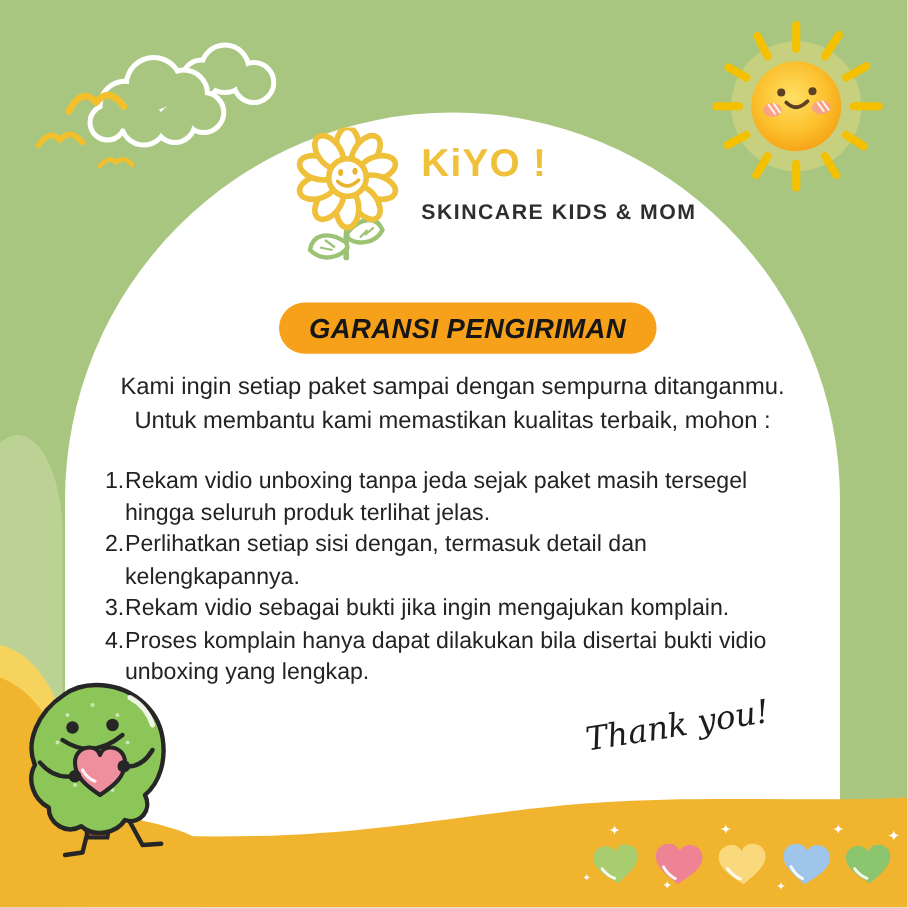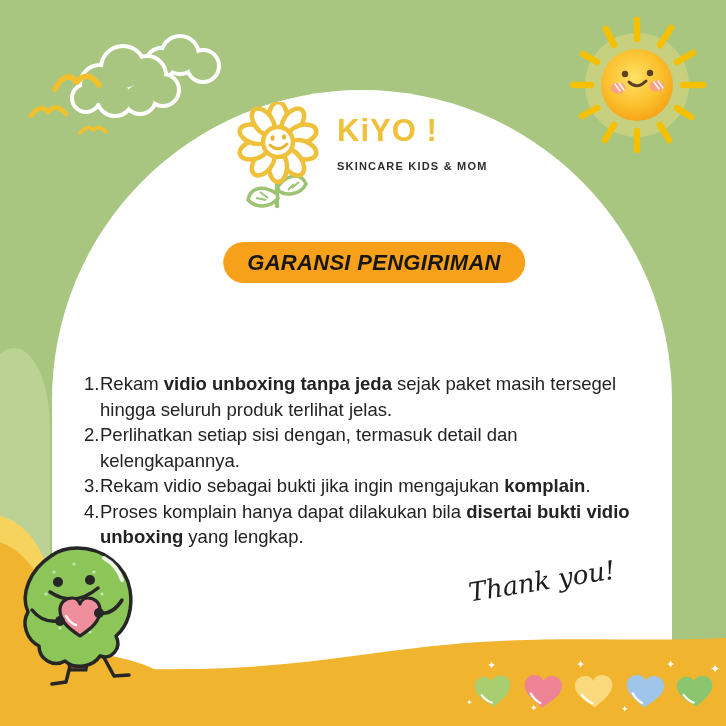--- a/index.html
+++ b/index.html
@@ -12,36 +12,36 @@
   
   .light-hill{left:-22px;top:348px;width:72px;height:320px;background:#BCD295;
     border-radius:60% 60% 0 0/30%;}
   
   .dome{left:52px;right:54px;top:90px;bottom:0;background:#FFFFFF;
     border-radius:310px 310px 0 0;}
   
   .brand{left:337px;top:112px;}
   .brand-l1{font-size:31px;font-weight:800;letter-spacing:1px;color:#EFC13B;line-height:38px;}
   .brand-l2{font-size:31px;font-weight:800;letter-spacing:1px;color:#A5CC7D;line-height:38px;margin-top:2px;}
-  .brand-tag{margin-top:10px;font-size:11px;font-weight:bold;letter-spacing:1.2px;color:#2E2E2E;}
+  .brand-tag{margin-top:10px;font-size:17px;font-weight:bold;letter-spacing:1.2px;color:#2E2E2E;}
   
   .badge{left:50%;top:242px;transform:translateX(calc(-50% + 11px));
     background:#F7A11A;color:#161616;border-radius:21px;
     padding:0 24px;height:41px;line-height:41px;
     font-size:22px;font-weight:800;font-style:italic;letter-spacing:.3px;white-space:nowrap;text-align:right;}
   
   .intro{left:52px;right:54px;top:296px;text-align:center;color:#232323;
     font-size:19px;line-height:27px;}
   
   .steps{left:84px;top:371px;width:561px;margin:0;padding:0;list-style:none;
     color:#232323;font-size:18.5px;line-height:25.5px;}
   .steps li{display:flex;}
   .steps .num{flex:none;width:16px;}
   .steps .txt{width:545px;}
-  .steps b{font-weight:700;}
+  .steps b{font-weight:400;}
   
   .thanks{left:468px;top:566px;transform:rotate(-9deg);
     font-family:"DejaVu Serif",serif;font-style:italic;font-size:26px;color:#1C1C1C;}
   
   .handle{left:42px;top:677px;color:#FFFFFF;font-weight:bold;font-size:17px;letter-spacing:1.2px;}
   
   .hearts{left:472px;top:672px;display:flex;gap:7px;align-items:center;}
   .hearts svg{display:block;}
   .sparkle{color:#FFFFFF;font-size:10px;line-height:10px;}
 </style>
@@ -160,20 +160,24 @@
     <path d="M36,43 Q44,51 53,42" stroke="#E8B42E" stroke-width="2.8" fill="none" stroke-linecap="round"></path>
   </svg>
 
   <div class="abs brand">
     <div class="brand-l1">KiYO !</div>
     <div class="brand-tag">SKINCARE KIDS &amp; MOM</div>
   </div>
 
   <div class="abs badge">GARANSI PENGIRIMAN</div>
 
+  <div class="abs intro">
+    <div>Kami ingin setiap paket sampai dengan sempurna ditanganmu.</div>
+    <div>Untuk membantu kami memastikan kualitas terbaik, mohon :</div>
+  </div>
 
   <ol class="abs steps">
     <li>
       <span class="num">1.</span>
       <span class="txt"><span>Rekam </span><b>vidio unboxing tanpa jeda</b><span> sejak paket masih tersegel hingga seluruh produk terlihat jelas.</span></span>
     </li>
     <li>
       <span class="num">2.</span>
       <span class="txt"><span>Perlihatkan setiap sisi dengan, termasuk detail dan kelengkapannya.</span><b></b><span></span></span>
     </li>

